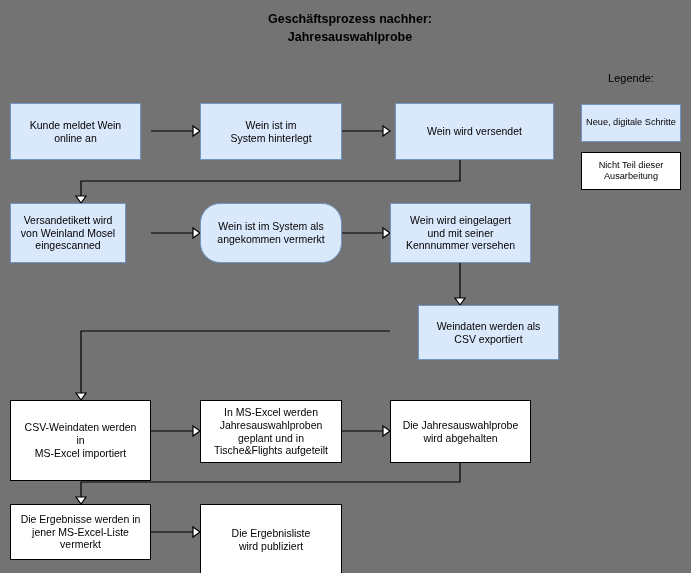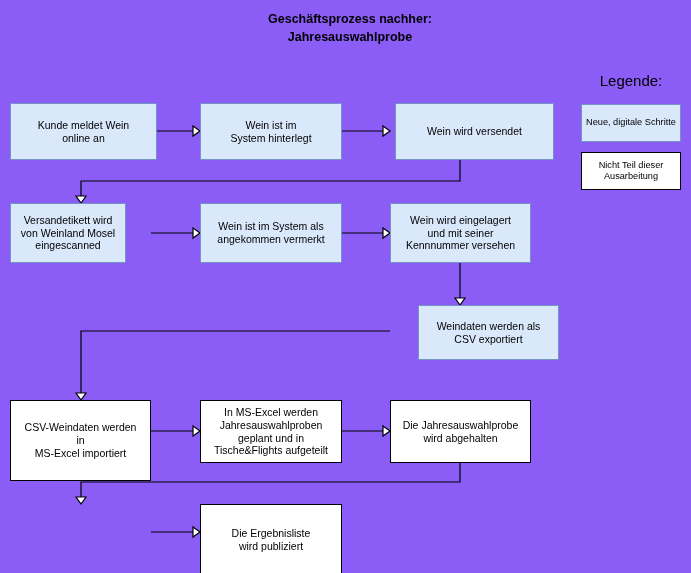--- a/index.html
+++ b/index.html
@@ -4,21 +4,21 @@
 <style>
   html, body {
     margin: 0;
     padding: 0;
     background: #ffffff;
   }
   #canvas {
     position: relative;
     width: 691px;
     height: 573px;
-    background: #8b5cf6;
+    background: #737373;
     font-family: "Liberation Sans", sans-serif;
     overflow: hidden;
   }
   #title {
     position: absolute;
     left: 195px;
     top: 10px;
     width: 310px;
     text-align: center;
     font-size: 12.5px;
@@ -47,21 +47,21 @@
   .node.white {
     background: #ffffff;
     border: 1px solid #000000;
   }
   #legend-title {
     position: absolute;
     left: 581px;
     top: 72px;
     width: 100px;
     text-align: center;
-    font-size: 15px;
+    font-size: 11px;
     color: #000000;
   }
   .legend-box {
     position: absolute;
     box-sizing: border-box;
     display: flex;
     align-items: center;
     justify-content: center;
     text-align: center;
     font-size: 9.2px;
@@ -157,48 +157,51 @@
       <path d="M460,463 L460,482 L81,482 L81,497"></path>
       <polygon class="head" points="76,497 86,497 81,504"></polygon>
     </g>
 
     <g>
       <path d="M151,532 L193,532"></path>
       <polygon class="head" points="193,527 200,532 193,537"></polygon>
     </g>
   </svg>
 
-  <div class="node blue" style="left:10px;top:103px;width:147px;height:57px;">Kunde meldet Wein
+  <div class="node blue" style="left:10px;top:103px;width:131px;height:57px;">Kunde meldet Wein
 online an</div>
   <div class="node blue" style="left:200px;top:103px;width:142px;height:57px;">Wein ist im
 System hinterlegt</div>
   <div class="node blue" style="left:375px;top:103px;width:159px;height:57px;margin-left:20px;">Wein wird versendet</div>
 
   <div class="node blue" style="left:10px;top:203px;width:116px;height:60px;">Versandetikett wird
 von Weinland Mosel
 eingescanned</div>
-  <div class="node blue" style="left:200px;top:203px;width:142px;height:60px;">Wein ist im System als
+  <div class="node blue" style="left:200px;top:203px;width:142px;height:60px;border-radius:20px;">Wein ist im System als
 angekommen vermerkt</div>
   <div class="node blue" style="left:390px;top:203px;width:141px;height:60px;">Wein wird eingelagert
 und mit seiner
 Kennnummer versehen</div>
 
   <div class="node blue" style="left:390px;top:305px;width:141px;height:55px;margin-left:28px;">Weindaten werden als
 CSV exportiert</div>
 
   <div class="node white" style="left:10px;top:400px;width:141px;height:81px;">CSV-Weindaten werden
 in
 MS-Excel importiert</div>
   <div class="node white" style="left:200px;top:400px;width:142px;height:63px;">In MS-Excel werden
 Jahresauswahlproben
 geplant und in
 Tische&amp;Flights aufgeteilt</div>
   <div class="node white" style="left:390px;top:400px;width:141px;height:63px;text-align:center;">Die Jahresauswahlprobe
 wird abgehalten</div>
 
+  <div class="node white" style="left:10px;top:504px;width:141px;height:56px;">Die Ergebnisse werden in
+jener MS-Excel-Liste
+vermerkt</div>
   <div class="node white" style="left:200px;top:504px;width:142px;height:72px;text-align:center;">Die Ergebnisliste
 wird publiziert</div>
 
   <div id="legend-title">Legende:</div>
   <div class="legend-box blue" style="left:581px;top:104px;width:100px;height:38px;">Neue, digitale Schritte</div>
   <div class="legend-box white" style="left:581px;top:152px;width:100px;height:38px;">Nicht Teil dieser
 Ausarbeitung</div>
 
 </div>
 

